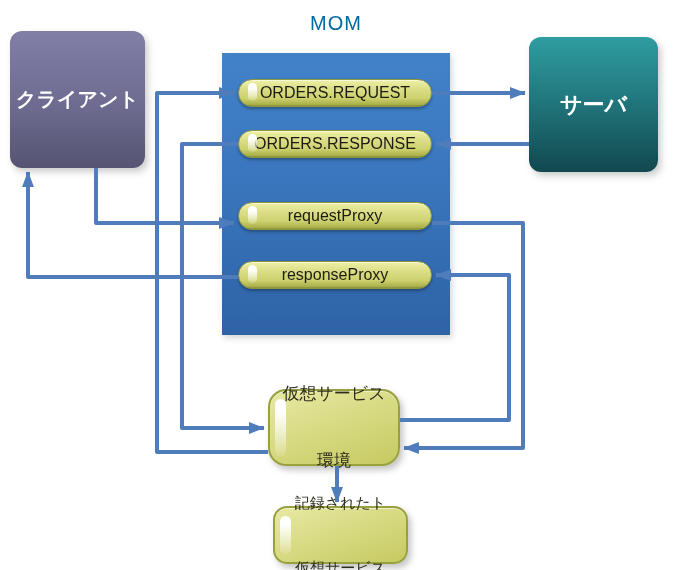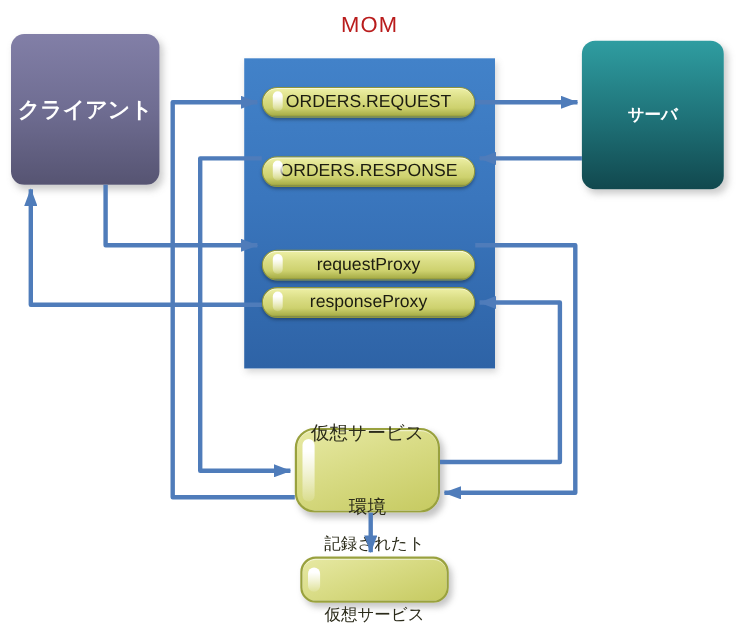--- a/index.html
+++ b/index.html
@@ -10,21 +10,21 @@
     height: 570px;
     background: #ffffff;
     overflow: hidden;
   }
   .mom-title {
     position: absolute;
     left: 222px; top: 12px; width: 228px;
     text-align: center;
     font-size: 20px;
     letter-spacing: 1px;
-    color: #b91c1c;
+    color: #0369a1;
   }
   .node {
     position: absolute;
     display: flex;
     align-items: center;
     justify-content: center;
     text-align: center;
     box-sizing: border-box;
   }
   .client {
@@ -35,21 +35,21 @@
     color: #ffffff;
     font-size: 20px;
     font-weight: bold;
   }
   .server {
     left: 529px; top: 37px; width: 129px; height: 135px;
     border-radius: 12px;
     background: linear-gradient(180deg, #2f9da1 0%, #1e7076 55%, #11484e 100%);
     box-shadow: 3px 4px 7px rgba(110,110,110,0.35);
     color: #ffffff;
-    font-size: 15px;
+    font-size: 22px;
     font-weight: bold;
   }
   .mom-box {
     position: absolute;
     left: 222px; top: 53px; width: 228px; height: 282px;
     background: linear-gradient(180deg, #4282c9 0%, #3a76bd 45%, #2e63a6 100%);
     box-shadow: 2px 3px 6px rgba(120,120,120,0.3);
   }
   .pill {
     position: absolute;
@@ -64,22 +64,22 @@
     box-sizing: border-box;
   }
   .pill::before {
     content: "";
     position: absolute;
     left: 9px; top: 3px; width: 9px; height: 18px;
     border-radius: 5px;
     background: linear-gradient(180deg, #ffffff 25%, rgba(255,255,255,0.15) 100%);
   }
   .pill-1 { top: 79px; }
-  .pill-2 { top: 142px; }
-  .pill-3 { top: 227px; justify-content: center; }
+  .pill-2 { top: 130px; }
+  .pill-3 { top: 202px; justify-content: center; }
   .pill-4 { top: 261px; }
   .soft-box {
     position: absolute;
     box-sizing: border-box;
     border: 2px solid #99a13e;
     background: linear-gradient(160deg, #e7e9a4 0%, #d8db84 45%, #c6ca61 100%);
     box-shadow: 3px 4px 6px rgba(110,110,110,0.4), inset 0 1px 0 rgba(255,255,255,0.5);
     display: flex; flex-direction: column;
     align-items: center; justify-content: center;
     text-align: center;
@@ -93,21 +93,21 @@
     border-radius: 7px;
     background: linear-gradient(180deg, #ffffff 20%, rgba(255,255,255,0.12) 100%);
   }
   .vse {
     left: 268px; top: 389px; width: 132px; height: 77px;
     border-radius: 18px;
     font-size: 17px;
     line-height: 1.35;
   }
   .recorded {
-    left: 273px; top: 506px; width: 135px; height: 42px;
+    left: 273px; top: 506px; width: 135px; height: 58px;
     border-radius: 14px;
     font-size: 15px;
     line-height: 1.4;
   }
   svg.connectors {
     position: absolute;
     left: 0; top: 0;
     width: 679px; height: 570px;
     pointer-events: none;
   }

